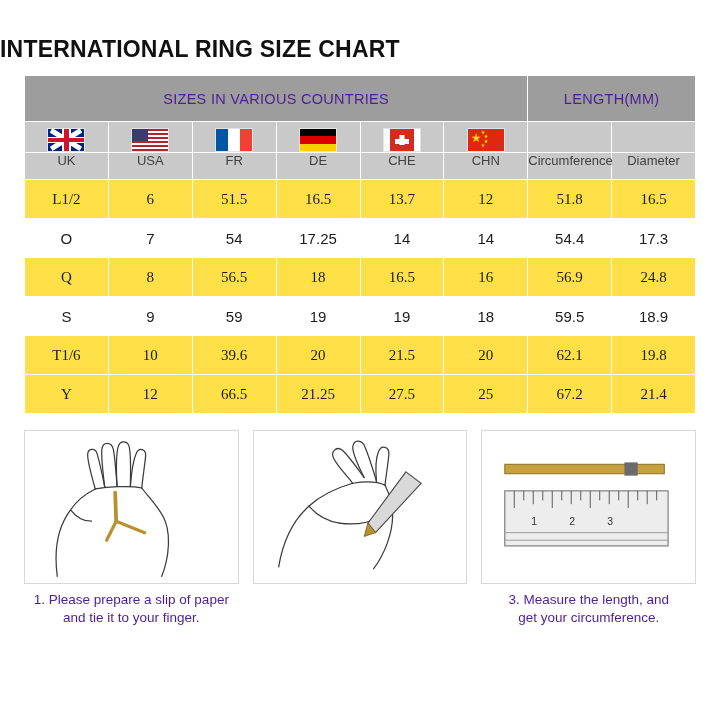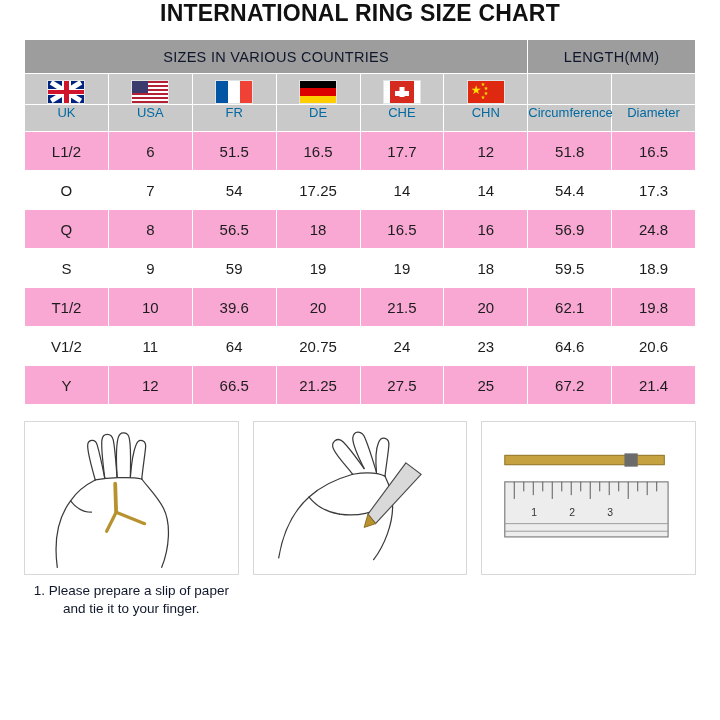--- a/index.html
+++ b/index.html
@@ -14,60 +14,61 @@
     color: #1a1a1a;
     overflow: hidden;
   }
   .page {
     width: 720px;
     height: 720px;
     position: relative;
     box-sizing: border-box;
   }
   .title {
-    text-align: center;
+    text-align: left;
     font-size: 23px;
     font-weight: bold;
     letter-spacing: 0.2px;
+    padding-top: 36px;
     padding-bottom: 12px;
     color: #111111;
   }
   table.chart {
     border-collapse: collapse;
     width: 672px;
     margin: 0 auto;
     table-layout: fixed;
   }
   table.chart td, table.chart th {
     border: 1px solid #ffffff;
     padding: 0;
     text-align: center;
     font-weight: normal;
   }
   .hdr-group {
     background: #9d9d9d;
-    color: #0f172a;
+    color: #4c1d95;
     font-size: 14.5px;
-    height: 34px;
+    height: 46px;
     letter-spacing: 0.3px;
   }
   .flagrow td {
     background: #c9c9c9;
     height: 30px;
     vertical-align: bottom;
     padding-top: 4px;
   }
   .flagrow td.lenblank {
     background: #c9c9c9;
   }
   .labelrow td {
     background: #c9c9c9;
     height: 26px;
     font-size: 13px;
-    color: #0369a1;
+    color: #404040;
     vertical-align: top;
     padding-bottom: 6px;
   }
   .flag {
     width: 38px;
     height: 24px;
     display: inline-block;
     position: relative;
     overflow: hidden;
     border: 1px solid #e3e3e3;
@@ -114,41 +115,41 @@
   .flag-cn .s-b { left:16px; top:5px; font-size:5px; line-height:5px; }
   .flag-cn .s-c { left:16px; top:10px; font-size:5px; line-height:5px; }
   .flag-cn .s-d { left:13px; top:14px; font-size:5px; line-height:5px; }
 
   .datarow td {
     height: 38px;
     font-size: 15px;
     color: #1c1c1c;
   }
   .row-white td { background: #ffffff; }
-  .row-tint td { background: #f9a8d4; }
+  .row-tint td { background: #fde047; font-family: Liberation Serif, serif; }
 
   .howto {
     display: flex;
     gap: 14px;
     padding: 16px 24px 0 24px;
     box-sizing: border-box;
   }
   .card { width: 224px; }
   .imgbox {
     height: 154px;
     background: #ffffff;
     border: 1px solid #d8d8d8;
     box-sizing: border-box;
     position: relative;
     overflow: hidden;
   }
   .caption {
     font-size: 13.5px;
     line-height: 18px;
-    color: #0f172a;
+    color: #4c1d95;
     padding-top: 7px;
     text-align: center;
   }
   .caption .ln2 { display:block; }
 </style>
 </head>
 <body>
 
 <div class="page">
 
@@ -211,21 +212,21 @@
       <td>CHN</td>
       <td>Circumference</td>
       <td>Diameter</td>
     </tr>
 
     <tr class="datarow row-tint">
       <td>L1/2</td>
       <td>6</td>
       <td>51.5</td>
       <td>16.5</td>
-      <td>17.7</td>
+      <td>13.7</td>
       <td>12</td>
       <td>51.8</td>
       <td>16.5</td>
     </tr>
     <tr class="datarow row-white">
       <td>O</td>
       <td>7</td>
       <td>54</td>
       <td>17.25</td>
       <td>14</td>
@@ -247,38 +248,28 @@
       <td>S</td>
       <td>9</td>
       <td>59</td>
       <td>19</td>
       <td>19</td>
       <td>18</td>
       <td>59.5</td>
       <td>18.9</td>
     </tr>
     <tr class="datarow row-tint">
-      <td>T1/2</td>
+      <td>T1/6</td>
       <td>10</td>
       <td>39.6</td>
       <td>20</td>
       <td>21.5</td>
       <td>20</td>
       <td>62.1</td>
       <td>19.8</td>
-    </tr>
-    <tr class="datarow row-white">
-      <td>V1/2</td>
-      <td>11</td>
-      <td>64</td>
-      <td>20.75</td>
-      <td>24</td>
-      <td>23</td>
-      <td>64.6</td>
-      <td>20.6</td>
     </tr>
     <tr class="datarow row-tint">
       <td>Y</td>
       <td>12</td>
       <td>66.5</td>
       <td>21.25</td>
       <td>27.5</td>
       <td>25</td>
       <td>67.2</td>
       <td>21.4</td>
@@ -365,16 +356,20 @@
             <text x="92" y="96">2</text>
             <text x="132" y="96">3</text>
           </g>
           <g stroke="#9a9a9a" stroke-width="1">
             <line x1="24" y1="104" x2="196" y2="104"></line>
             <line x1="24" y1="112" x2="196" y2="112"></line>
           </g>
           <rect x="150" y="30" width="14" height="14" fill="#6b6b6b"></rect>
         </svg>
       </div>
+      <div class="caption">
+        <span>3. Measure the length, and</span>
+        <span class="ln2">get your circumference.</span>
+      </div>
     </div>
 
   </div>
 </div>
 
 </body></html>

